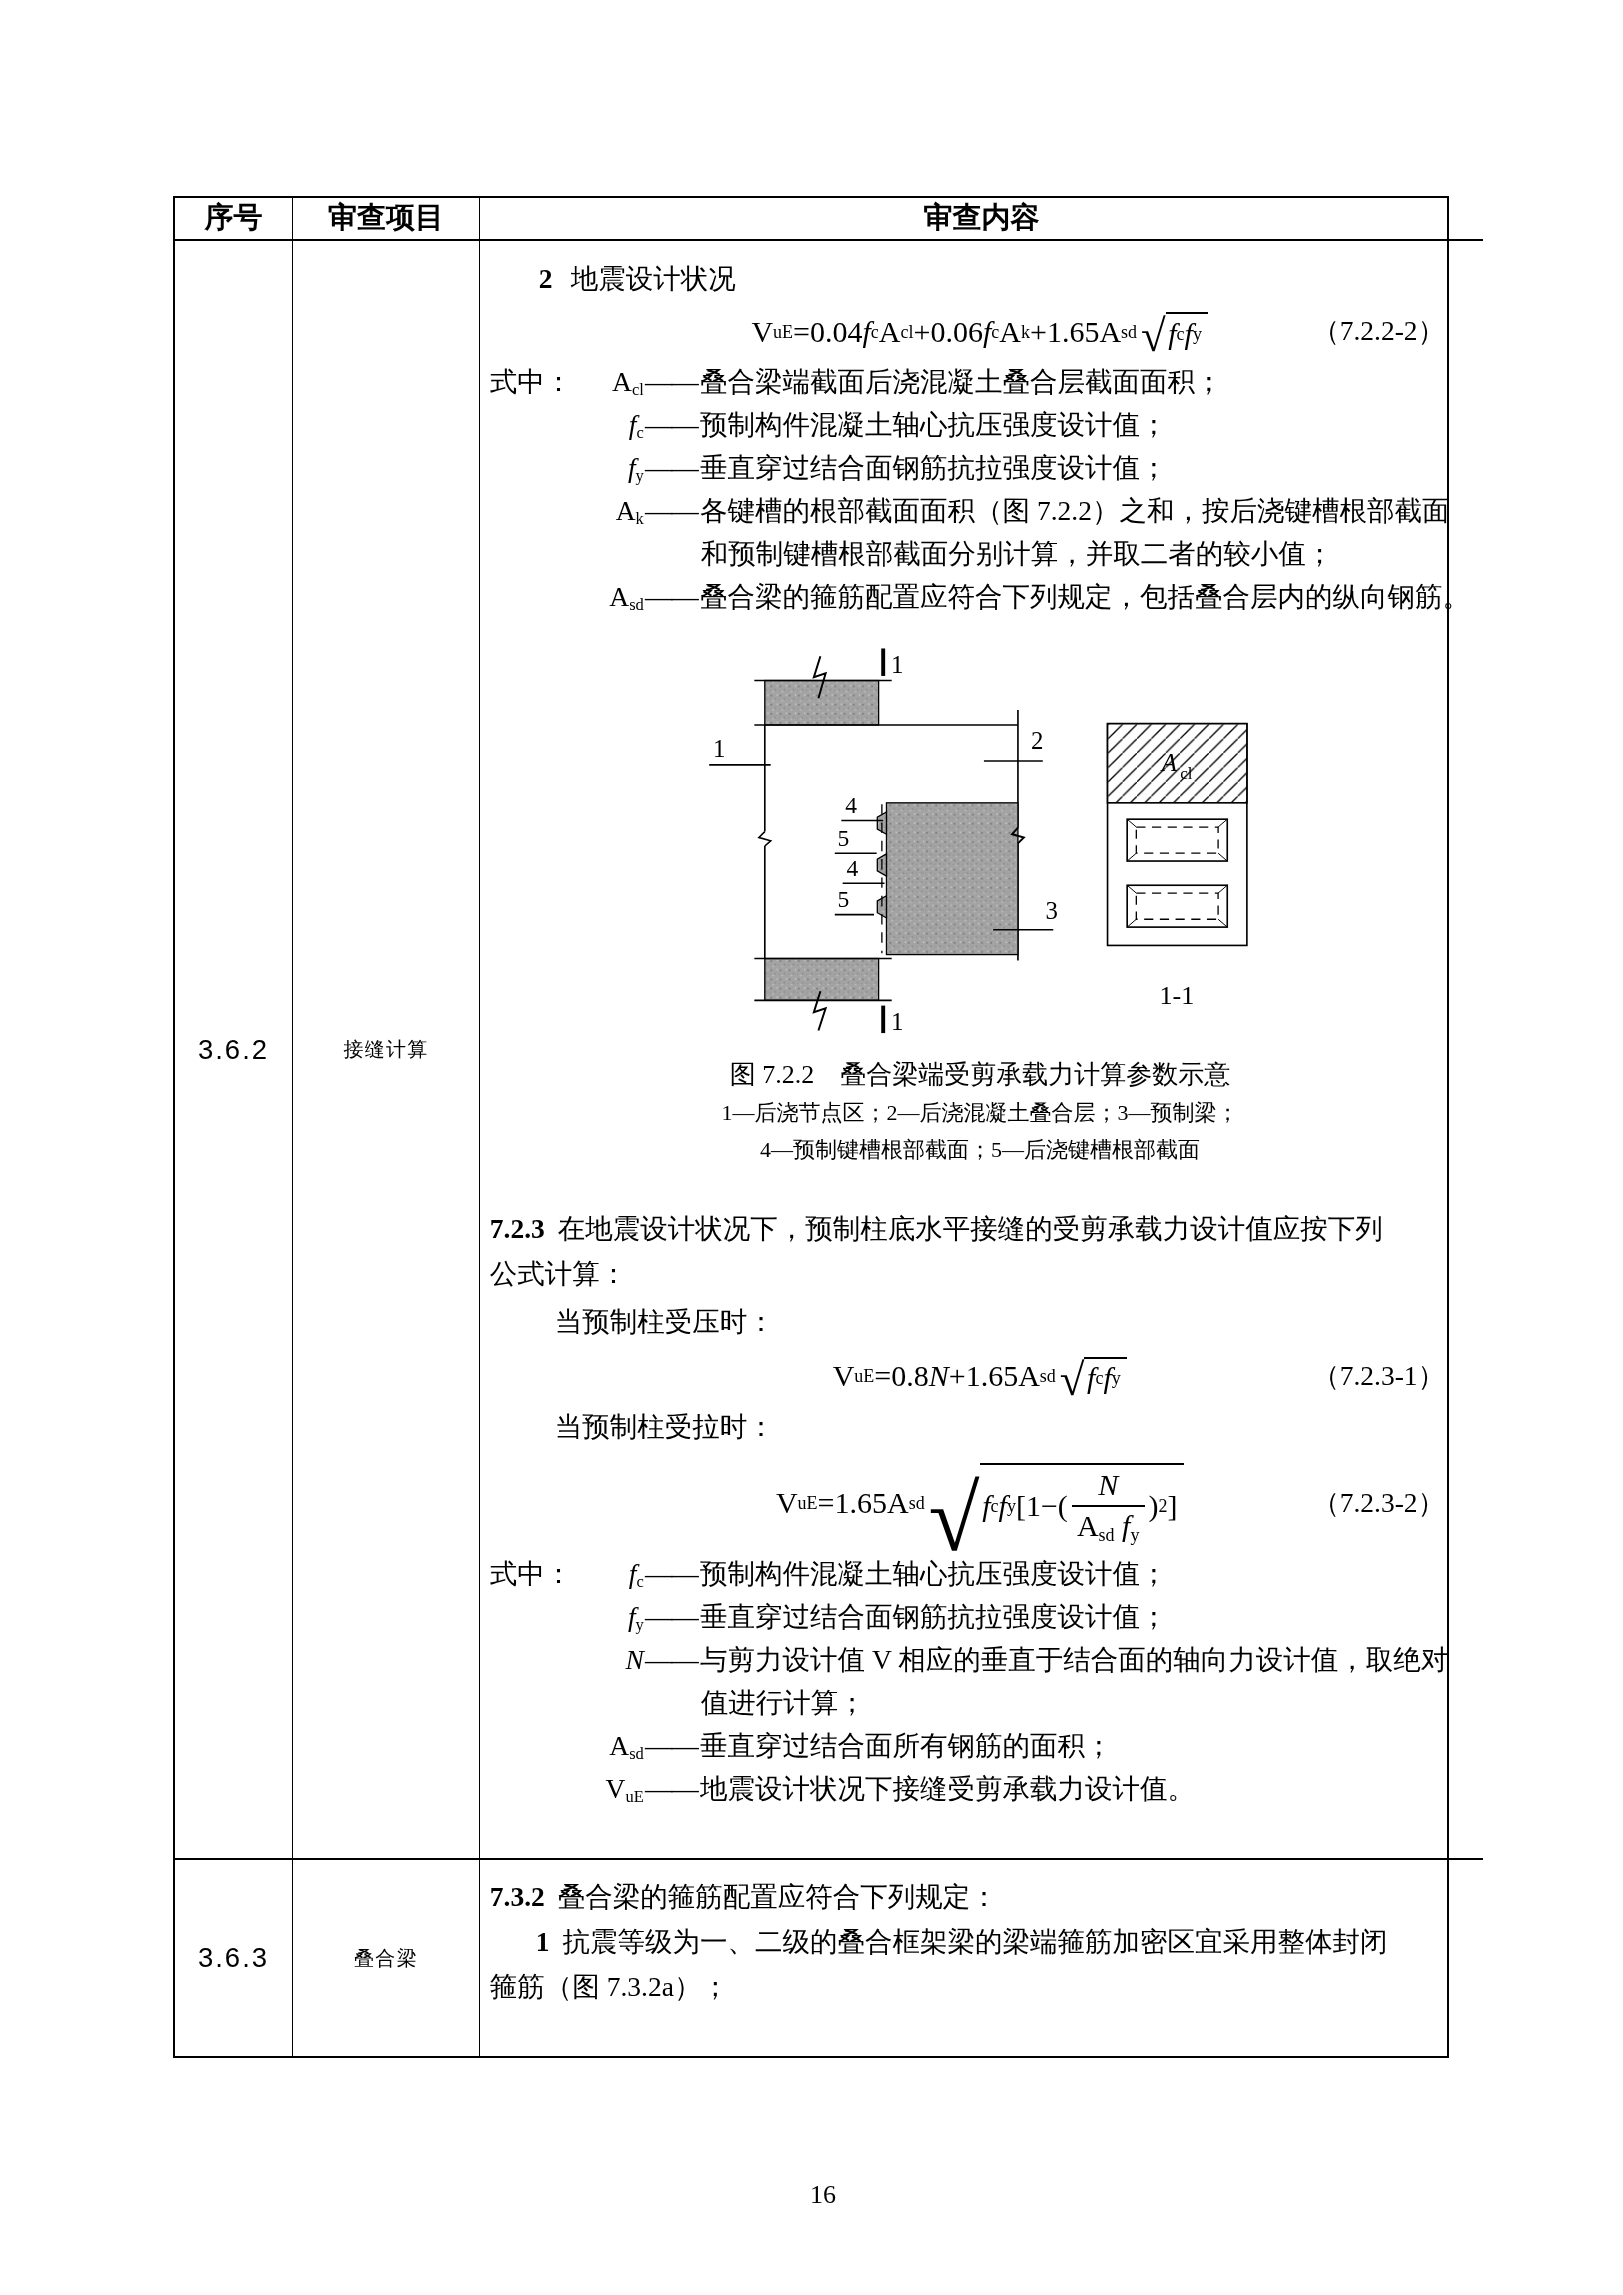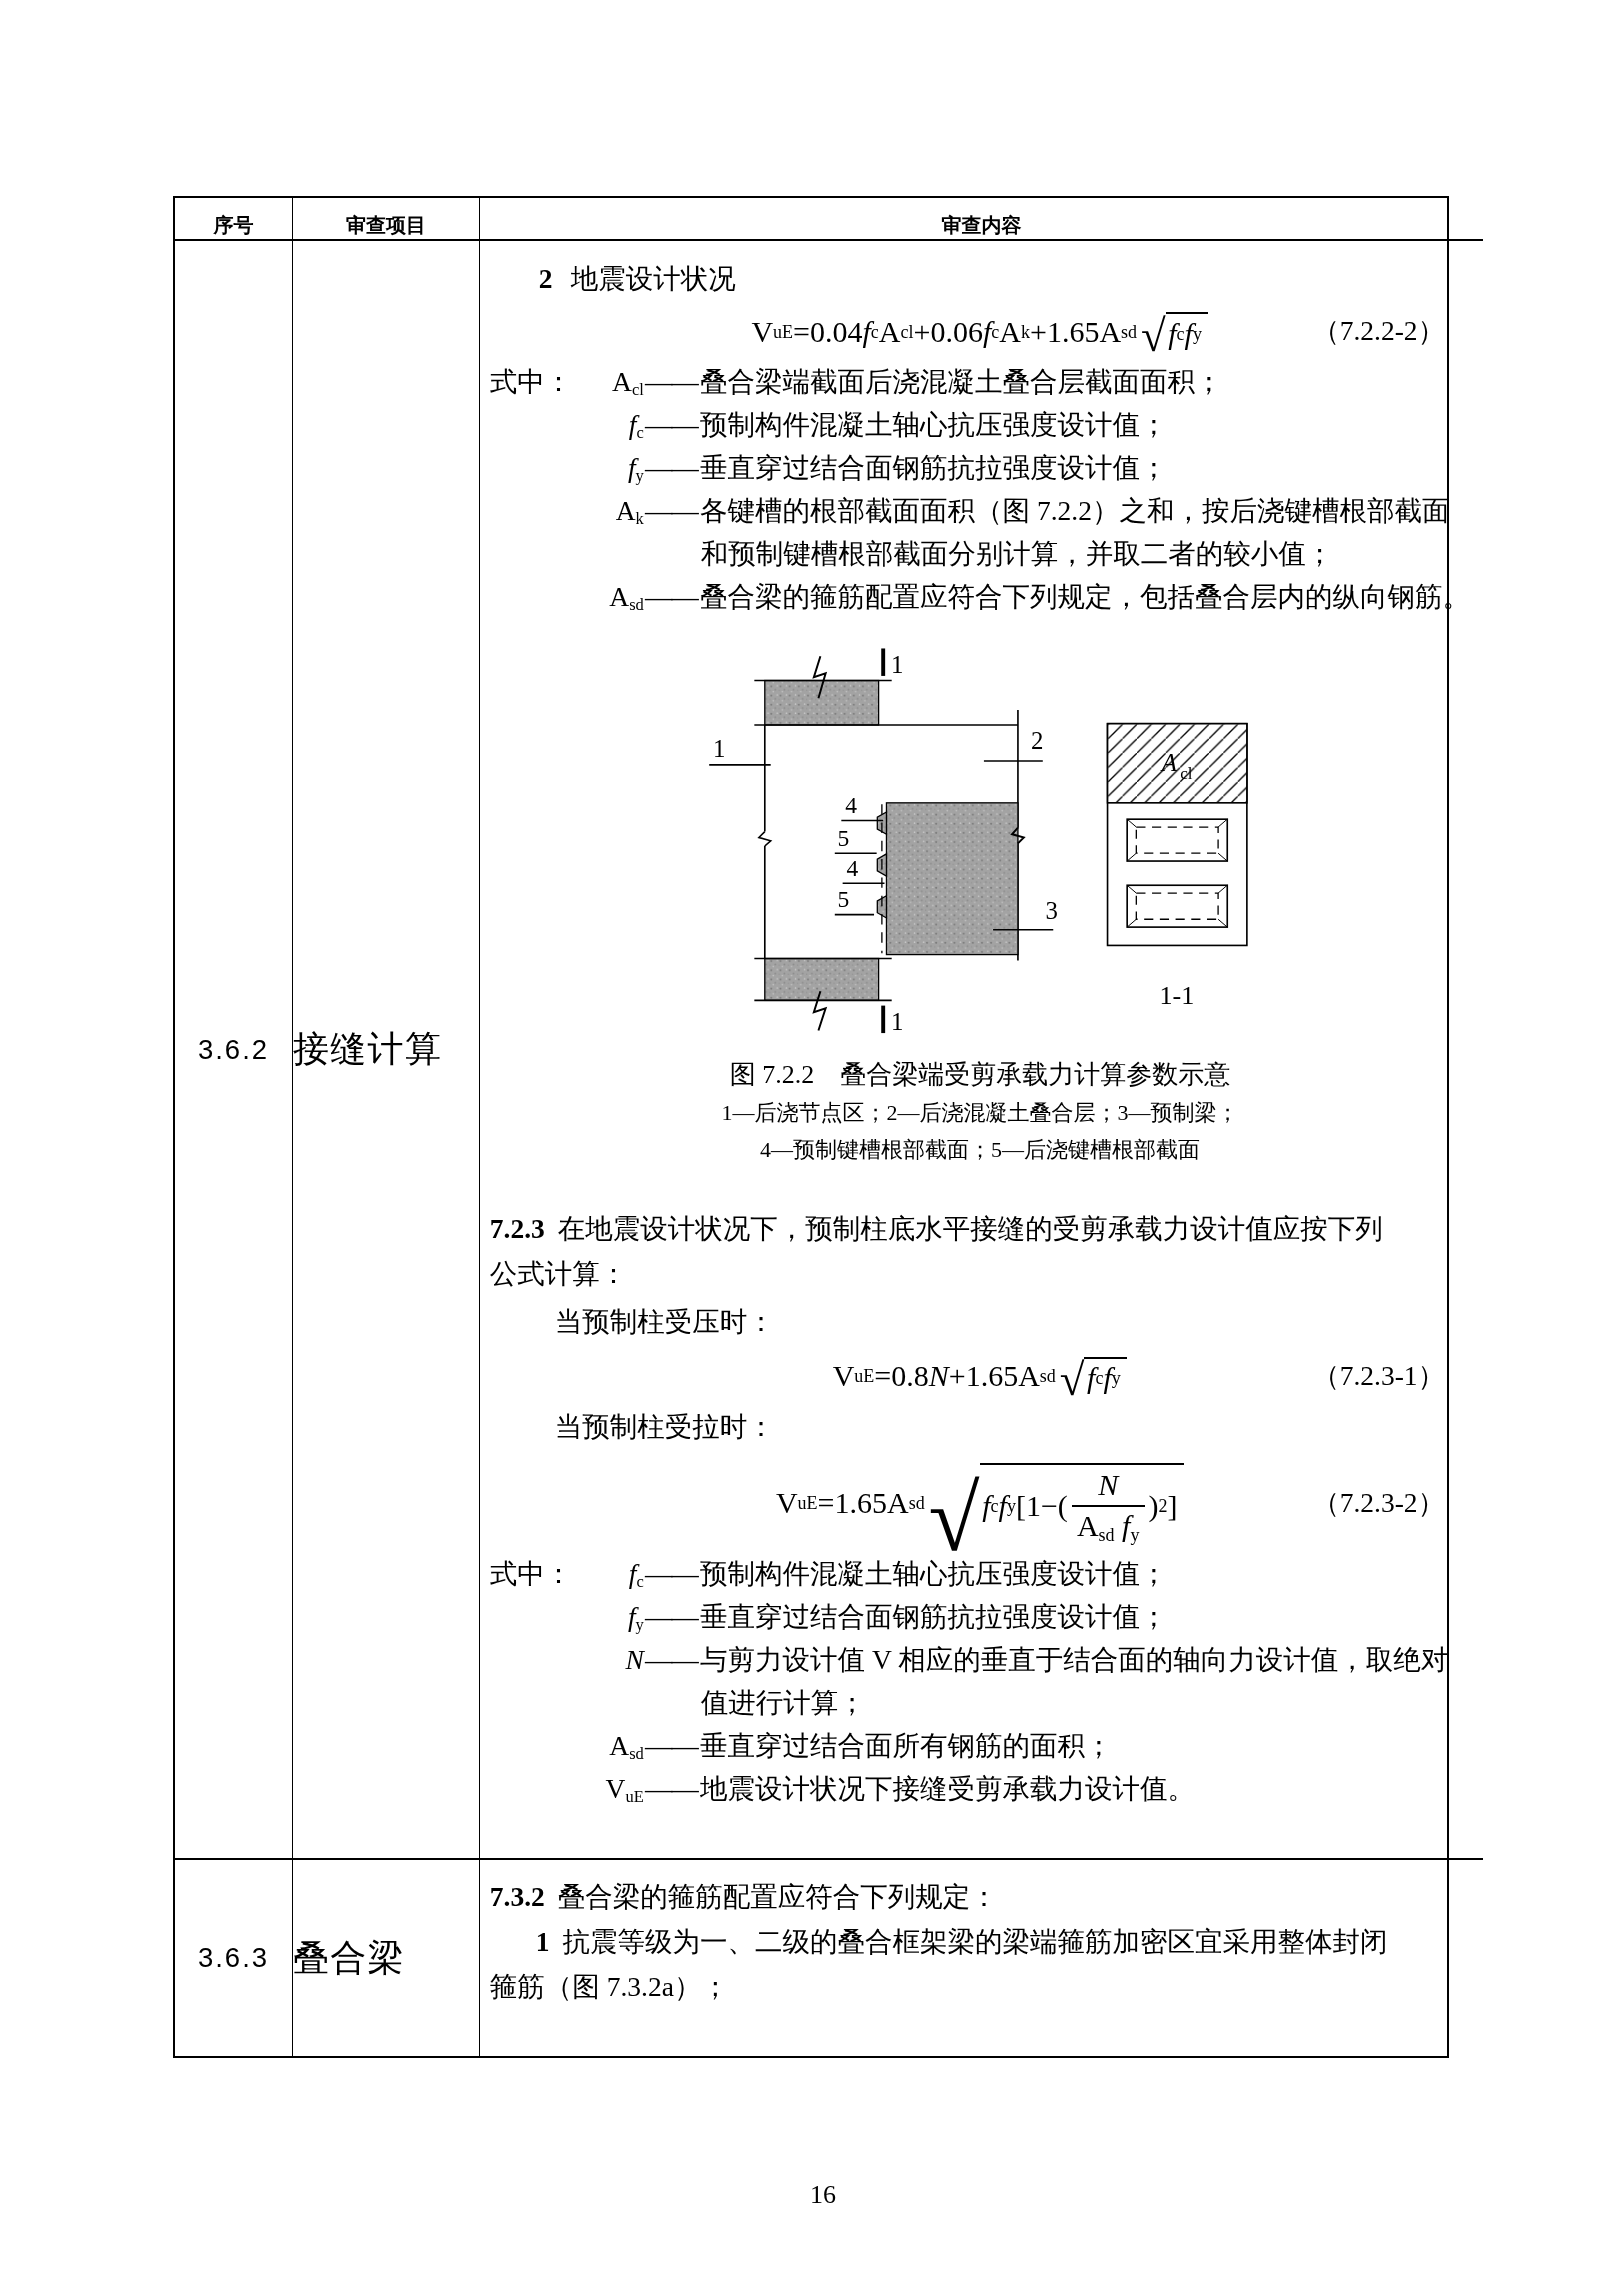--- a/index.html
+++ b/index.html
@@ -2,29 +2,29 @@
 <html style="font-size:10.5px"><head>
 <meta charset="utf-8">
 <style>
   html,body{margin:0;padding:0;background:#e8e8e8;}
   .page{position:relative;width:1623px;height:2295px;background:#ffffff;
         font-family:"Liberation Serif",serif;color:#000;overflow:hidden;}
   .tbl{position:absolute;left:173px;top:196px;width:1276px;height:1862px;
        border:2.6px solid #000;box-sizing:border-box;
        display:grid;grid-template-columns:118px 187px 1fr;grid-template-rows:43px 1619px 1fr;}
   .cell{border-right:1.3px solid #000;border-bottom:1.3px solid #000;box-sizing:border-box;}
-  .hcell{display:flex;align-items:flex-end;justify-content:center;
-         font-size:20px;font-weight:bold;border-bottom-width:2.6px;}
+  .hcell{display:flex;align-items:flex-start;justify-content:center;
+         font-size:29px;font-weight:bold;border-bottom-width:2.6px;}
   .rowend{border-right:none;}
   .r1{border-bottom-width:2.6px;}
   .r2{border-bottom:none;}
   .idcell{display:flex;align-items:center;justify-content:center;
           font-family:"Liberation Sans",sans-serif;font-size:27.5px;letter-spacing:2px;}
-  .itemcell{display:flex;align-items:center;
-            font-family:"Liberation Sans",sans-serif;font-size:36px;letter-spacing:1.3px;}
+  .itemcell{display:flex;align-items:center;justify-content:center;
+            font-family:"Liberation Sans",sans-serif;font-size:20px;letter-spacing:1.3px;}
   .content{padding:15.7px 13px 0 9.8px;font-size:27.5px;line-height:43px;}
   .b{font-weight:bold;}
   .clause2{margin-left:49px;}
   .gap28{display:inline-block;width:18.3px;}
   .gap20{display:inline-block;width:13px;}
   
   .eqrow{position:relative;text-align:center;font-size:30px;line-height:normal;}
   .eq1{margin:11.8px 0 6.5px;}
   .eq2{margin:13px 0 9.2px;}
   .eq3{margin:15.7px 0 9.2px;}

